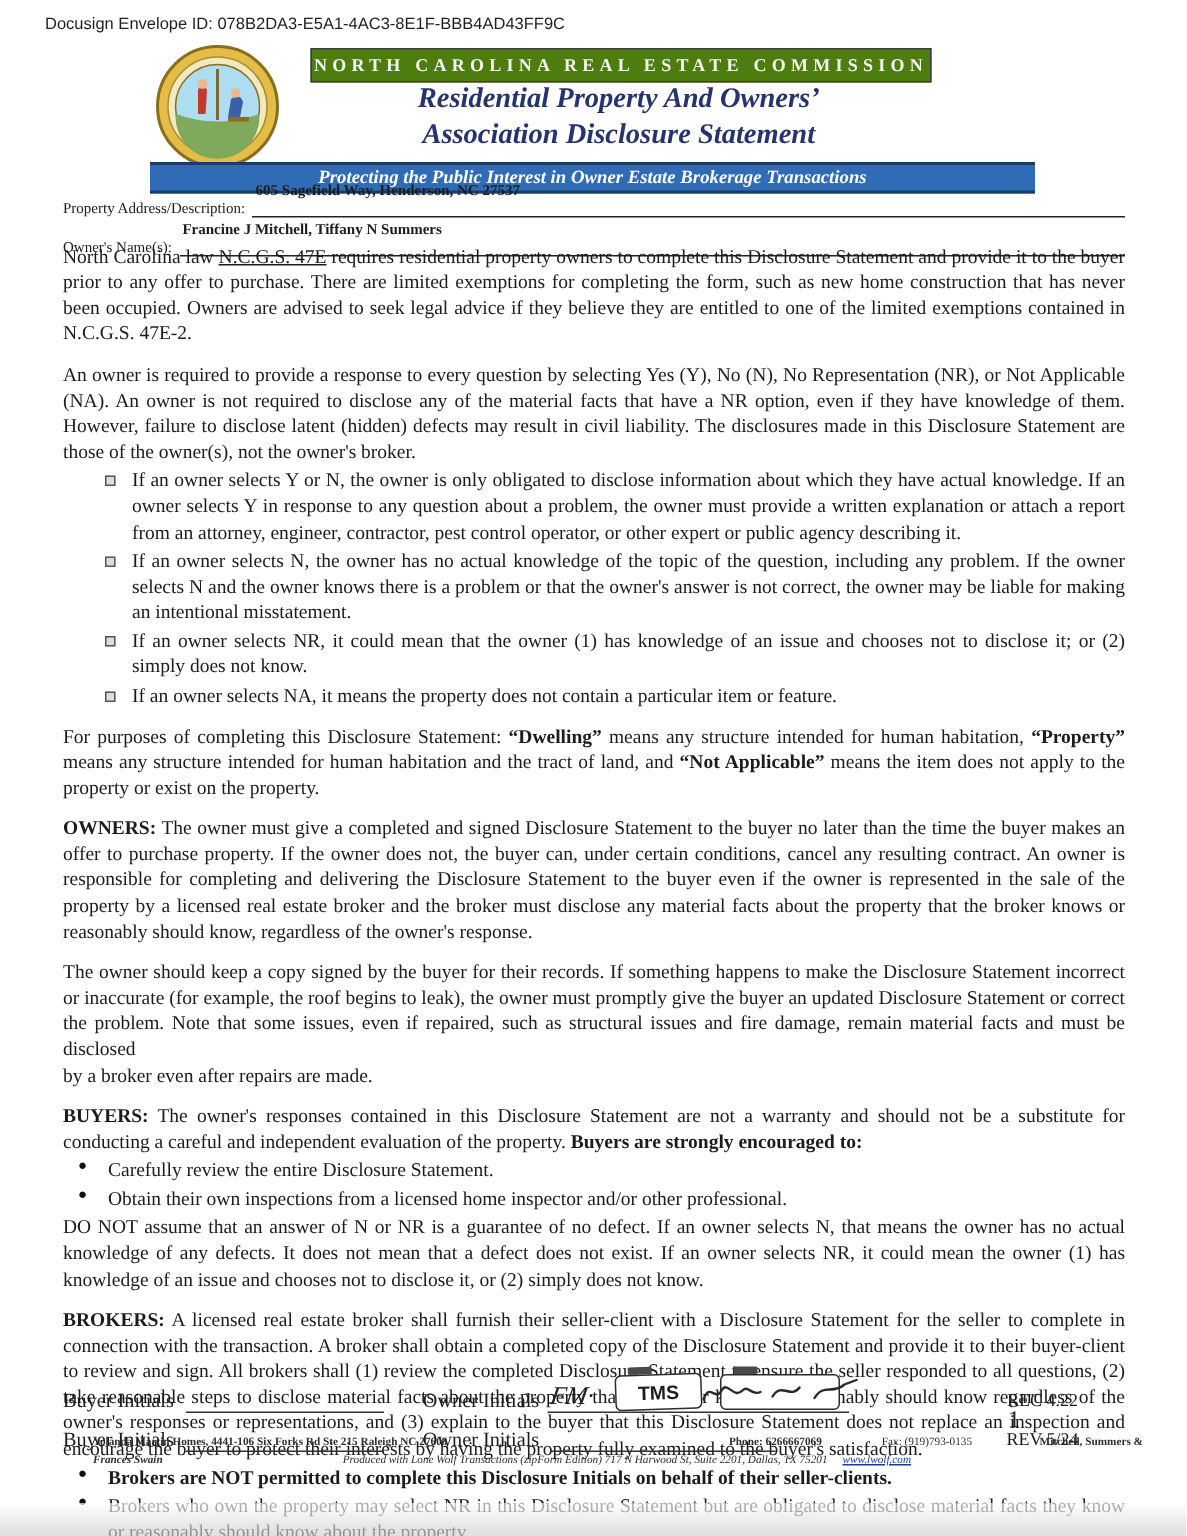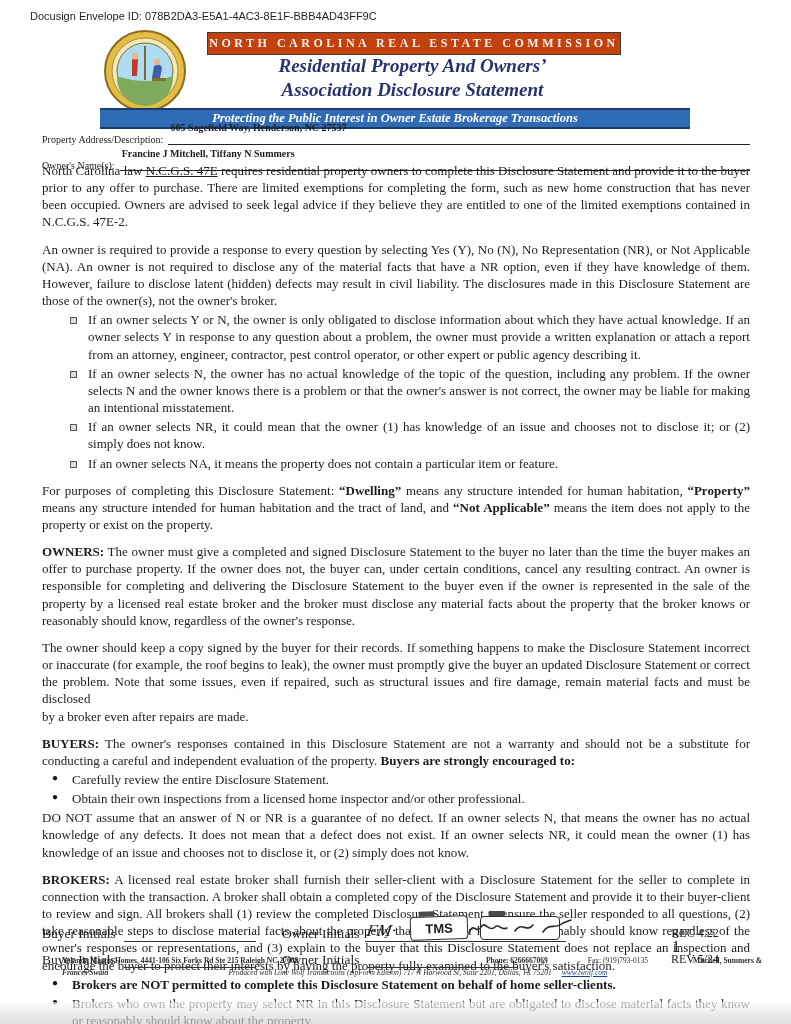--- a/index.html
+++ b/index.html
@@ -10,21 +10,21 @@
   
   .docusign-line{
     position:absolute;top:10px;left:30px;
     font-family:"Liberation Sans",sans-serif;font-size:11px;color:#1f1f1f;
   }
   
   .header{position:absolute;top:28px;left:0;width:791px;height:90px;}
   .seal{position:absolute;left:104px;top:2px;width:82px;height:82px;}
   .nc-banner{
     position:absolute;left:207px;top:4px;width:412px;
-    background:#c2410c;color:#f4f4f4;text-align:center;
+    background:#4d7c0f;color:#f4f4f4;text-align:center;
     font-weight:bold;font-size:12px;letter-spacing:3.5px;
     padding:3px 0;border:1px solid #3c3c3c;
   }
   .doc-title{
     position:absolute;left:190px;top:26px;width:445px;text-align:center;
     color:#27336e;font-weight:bold;font-style:italic;font-size:19px;line-height:24px;
   }
   .tagline-bar{
     position:absolute;left:100px;top:80px;width:590px;
     background:#2f6cb5;border-top:2px solid #1b3c66;border-bottom:2px solid #1b3c66;
@@ -165,21 +165,21 @@
     <ul class="rnd" style="margin-bottom:2px;">
       <li>Carefully review the entire Disclosure Statement.</li>
       <li>Obtain their own inspections from a licensed home inspector and/or other professional.</li>
     </ul>
 
     <p class="para">DO NOT assume that an answer of N or NR is a guarantee of no defect. If an owner selects N, that means the owner has no actual knowledge of any defects. It does not mean that a defect does not exist. If an owner selects NR, it could mean the owner (1) has knowledge of an issue and chooses not to disclose it, or (2) simply does not know.</p>
 
     <p class="para tight"><span class="b">BROKERS:</span><span> A licensed real estate broker shall furnish their seller-client with a Disclosure Statement for the seller to complete in connection with the transaction. A broker shall obtain a completed copy of the Disclosure Statement and provide it to their buyer-client to review and sign. All brokers shall (1) review the completed Disclosure Statement to ensure the seller responded to all questions, (2) take reasonable steps to disclose material facts about the property that the broker knows or reasonably should know regardless of the owner's responses or representations, and (3) explain to the buyer that this Disclosure Statement does not replace an inspection and encourage the buyer to protect their interests by having the property fully examined to the buyer's satisfaction.</span></p>
 
     <ul class="rnd">
-      <li class="b">Brokers are NOT permitted to complete this Disclosure Statement on behalf of home seller-clients.</li>
+      <li class="b">Brokers are NOT permitted to complete this Disclosure Initials on behalf of their seller-clients.</li>
       <li>Brokers who own the property may select NR in this Disclosure Statement but are obligated to disclose material facts they know or reasonably should know about the property.</li>
     </ul>
 
   </div>
 
   <div class="sig-area">
     <div class="sig-row">
       <span class="sig-label">Buyer Initials</span>
       <span class="sig-blank"></span>
       <span class="sig-label">Owner Initials</span>

